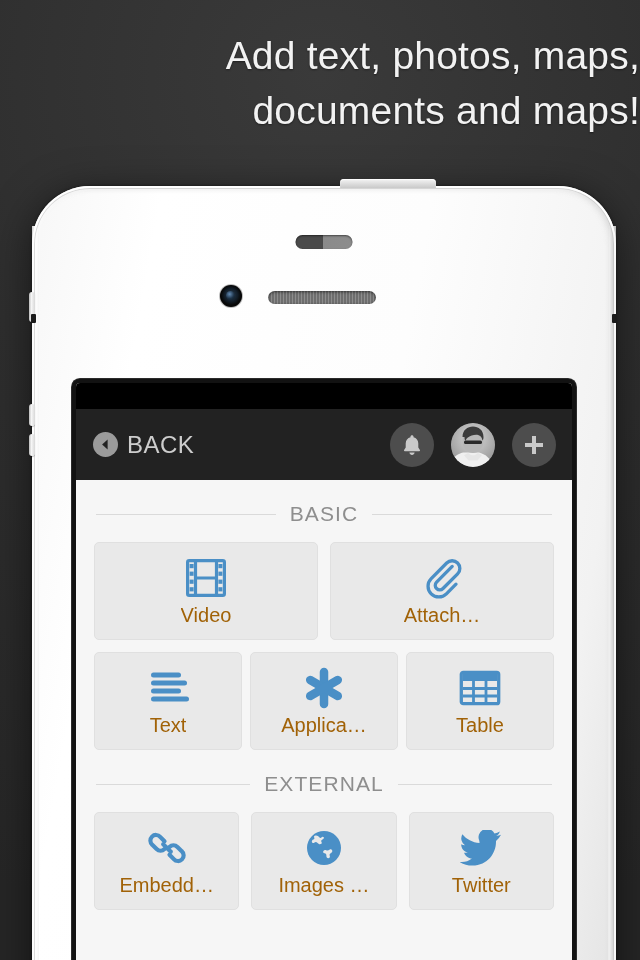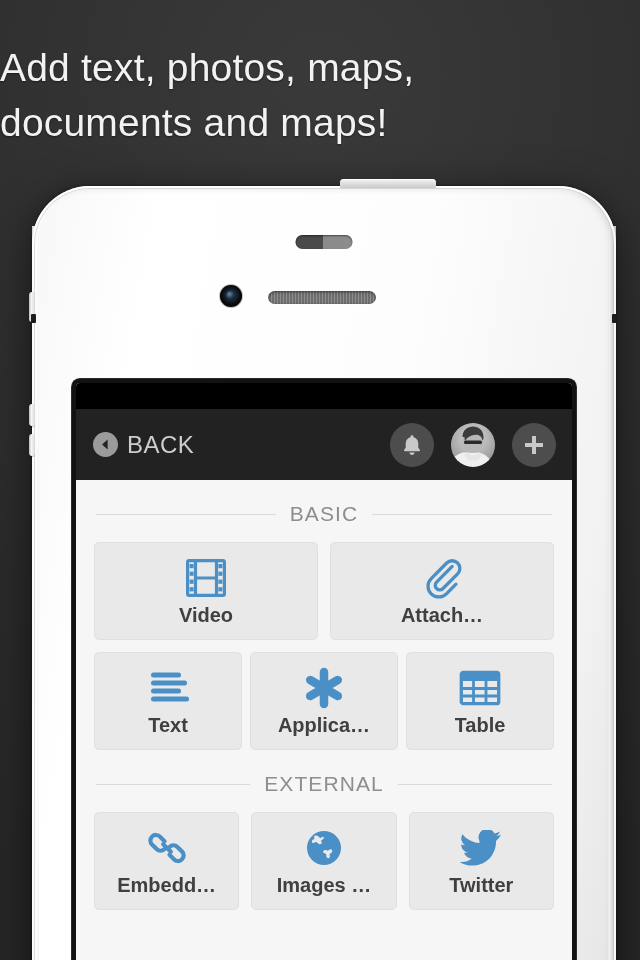--- a/index.html
+++ b/index.html
@@ -8,22 +8,22 @@
     font-family:"Liberation Sans", sans-serif;
   }
   body {
     background:#2d2d2d;
     background-image: radial-gradient(ellipse 140% 90% at 50% 8%, #3a3a3a 0%, #2e2e2e 45%, #262626 100%);
     position:relative;
   }
 
   
   .headline {
-    position:absolute; top:40px; left:0; width:640px;
-    text-align:left; color:#f2f2f2;
+    position:absolute; top:28px; left:0; width:640px;
+    text-align:right; color:#f2f2f2;
     font-size:39px; line-height:55px; font-weight:300;
     letter-spacing:0.2px;
     text-shadow:0 1px 2px rgba(0,0,0,.45);
   }
   .headline .l { display:block; white-space:nowrap; }
 
   
   .phone {
     position:absolute; left:32px; top:186px;
     width:584px; height:830px;
@@ -150,21 +150,21 @@
 
   .tile {
     flex:1; height:98px; border-radius:5px;
     background:#e9e9e9; border:1px solid #e0e0e0;
     display:flex; flex-direction:column; align-items:center;
     justify-content:center; gap:2px;
     cursor:pointer; overflow:hidden;
   }
   .tile-icon { height:46px; display:flex; align-items:center; justify-content:center; }
   .tile-label {
-    color:#404040; font-size:20px; font-weight:700; line-height:24px;
+    color:#a16207; font-size:20px; font-weight:400; line-height:24px;
     max-width:100%; white-space:nowrap; overflow:hidden;
   }
 </style>
 </head>
 <body>
 
 <div class="headline">
   <span class="l">Add text, photos, maps,</span>
   <span class="l">documents and maps!</span>
 </div>

